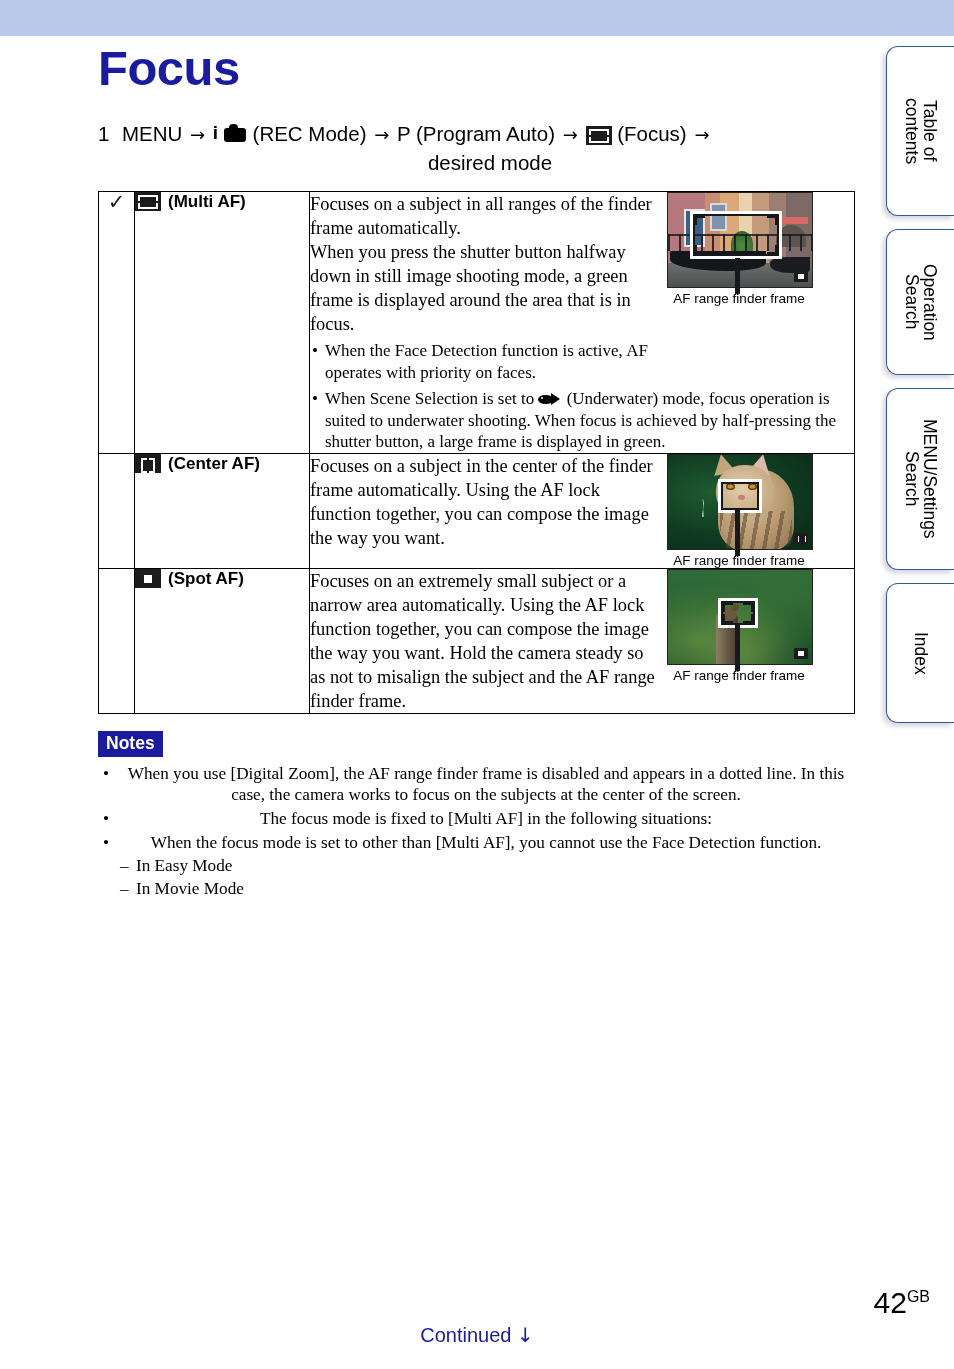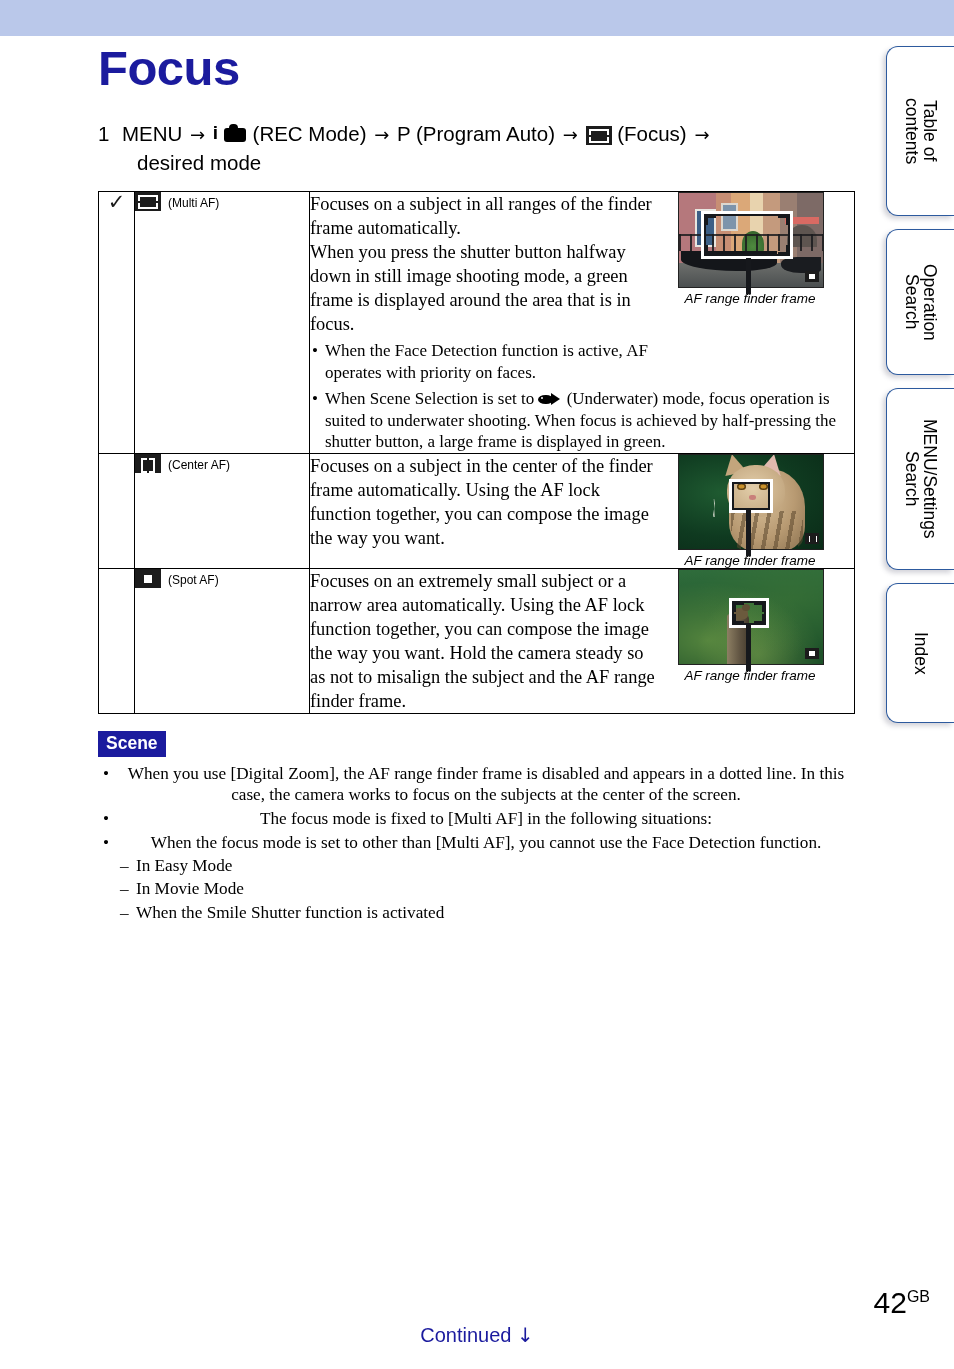--- a/index.html
+++ b/index.html
@@ -95,21 +95,22 @@
   }
   .step-num {
     display: inline-block;
     width: 24px;
   }
   .step-body {
     display: inline;
   }
   .step-indent {
     display: block;
-    margin-left: 39px;
+    margin-left: 28px;
+    text-align: center;
   }
   .arrow { font-family: "DejaVu Sans", sans-serif; font-size: 18px; padding: 0 2px; }
 
   
   .ico {
     display: inline-block;
     vertical-align: -3px;
     position: relative;
   }
   
@@ -226,44 +227,43 @@
   .col-mode  { width: 175px; }
   .col-desc  { width: 545px; }
 
   .cell-check {
     text-align: center;
     padding-top: 9px;
   }
   .cell-mode {
     padding: 10px 0 10px 8px;
     font-family: "Liberation Sans", sans-serif;
-    font-weight: normal;
-    font-size: 12px;
+    font-weight: bold;
+    font-size: 17px;
     white-space: nowrap;
     margin-left: 30px;
   }
   .cell-mode .mode-label { margin-left: 7px; }
 
   .cell-desc {
     padding: 7px 6px 10px 9px;
     position: relative;
   }
   .desc-flex { display: flex; align-items: flex-start; }
   .desc-text {
     font-size: 18.4px;
     line-height: 1.305;
     flex: 0 0 auto;
   }
   .desc-text p { margin: 0; }
 
   .fig {
     flex: 0 0 auto;
     width: 148px;
-    margin-left: 16px;
-    font-style: italic;
+    margin-left: 5px;
   }
   .fig-caption {
     font-family: "Liberation Sans", sans-serif;
     font-size: 13.5px;
     text-align: center;
     margin-top: 3px;
     white-space: nowrap;
     margin-left: -4px;
   }
 
@@ -733,28 +733,27 @@
               <div class="fig-caption">AF range finder frame</div>
             </div>
           </div>
         </td>
       </tr>
 
     </tbody>
   </table>
 
   <div class="notes">
-    <span class="notes-badge">Scene</span>
+    <span class="notes-badge">Notes</span>
     <div class="notes-list">
       <div class="note">When you use [Digital Zoom], the AF range finder frame is disabled and appears in a dotted line. In this case, the camera works to focus on the subjects at the center of the screen.</div>
       <div class="note">The focus mode is fixed to [Multi AF] in the following situations:</div>
       <div class="note">When the focus mode is set to other than [Multi AF], you cannot use the Face Detection function.</div>
       <div class="sub">In Easy Mode</div>
       <div class="sub">In Movie Mode</div>
-      <div class="sub">When the Smile Shutter function is activated</div>
     </div>
   </div>
 
 </div>
 
 <div class="page-num">
   <span>42</span><sup>GB</sup>
 </div>
 <div class="continued">
   <span>Continued</span>

